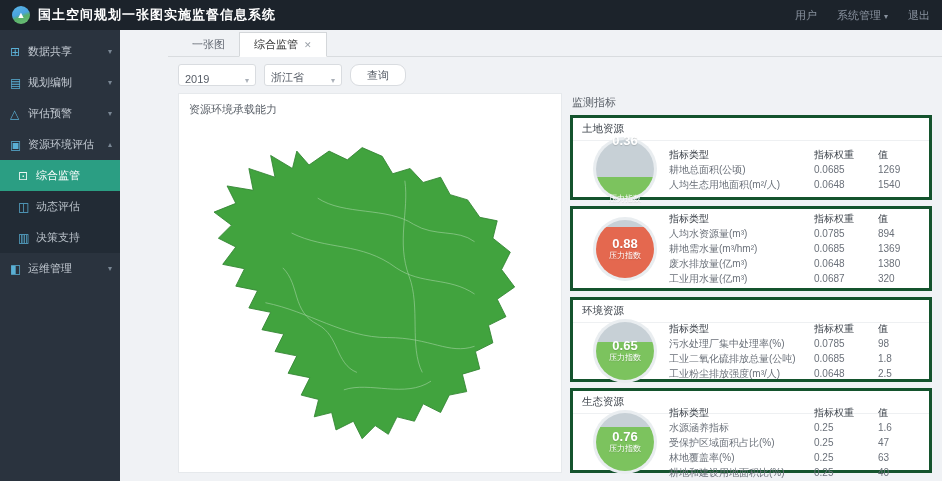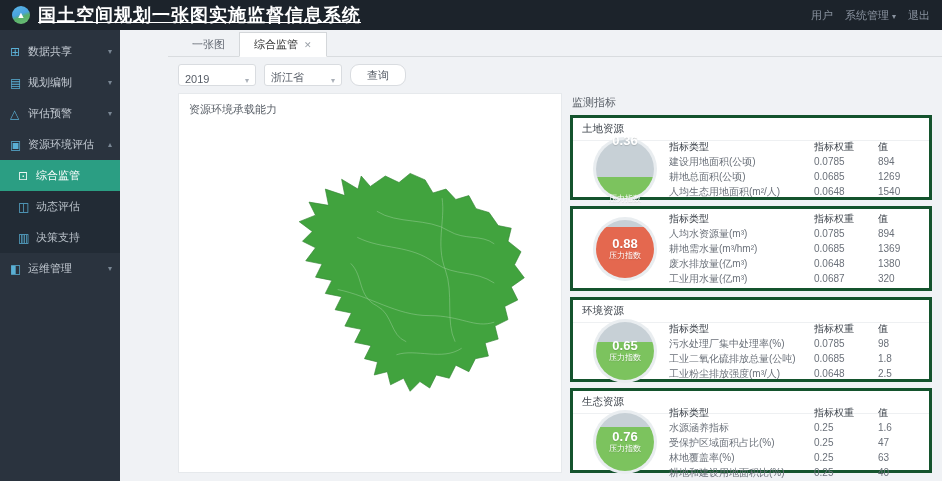--- a/index.html
+++ b/index.html
@@ -5,22 +5,22 @@
   * { margin:0; padding:0; box-sizing:border-box; }
   html,body { width:942px; height:481px; overflow:hidden; }
   body { font-family:"Liberation Sans","DejaVu Sans",sans-serif; background:#f0f2f5; }
   .app { width:942px; height:481px; display:flex; flex-direction:column; }
 
   
   .top-header { height:30px; background:#1c232b; display:flex; align-items:center; padding:0 12px; flex:0 0 30px; }
   .logo { width:18px; height:18px; border-radius:50%; background:linear-gradient(160deg,#5ab6e8 0%,#4aa3df 45%,#57b06a 60%,#6fc077 100%);
           display:flex; align-items:center; justify-content:center; margin-right:8px; }
   .logo span { color:#fff; font-size:9px; line-height:1; }
-  .app-title { color:#ffffff; font-size:18px; font-weight:bold; letter-spacing:1px;text-decoration:underline; }
-  .header-right { margin-left:auto; display:flex; gap:12px; }
+  .app-title { color:#ffffff; font-size:13px; font-weight:bold; letter-spacing:1px; }
+  .header-right { margin-left:auto; display:flex; gap:20px; }
   .header-link { color:#8a93a0; font-size:11px; cursor:pointer; }
   .header-link .caret { font-size:8px; margin-left:3px; }
 
   
   .body-row { flex:1; display:flex; min-height:0; }
 
   
   .sidebar { width:120px; background:#2a333e; flex:0 0 120px; padding-top:6px; }
   .side-item { height:31px; display:flex; align-items:center; padding:0 8px 0 10px; color:#c3cad2; font-size:11px; cursor:pointer; position:relative; }
   .side-item .micon { color:#5ab0d5; font-size:12px; width:18px; text-align:left; }
@@ -42,21 +42,21 @@
   .select { width:78px; height:22px; background:#fff; border:1px solid #d9dce0; border-radius:3px; display:flex; align-items:flex-end;
             justify-content:space-between; padding:0 6px; font-size:11px; color:#565c66; cursor:pointer; }
   .select .caret { color:#aab0b8; font-size:8px; }
   .btn { height:22px; padding:0 16px; background:#fff; border:1px solid #d9dce0; border-radius:9px; font-size:11px; color:#565c66; cursor:pointer;
          font-family:inherit; }
 
   .content { flex:1; display:flex; gap:8px; padding:0 10px 8px 10px; min-height:0; }
   .panel-title { font-size:11px; color:#5a6068; padding:2px 2px 5px 2px; }
 
   
-  .map-panel { flex:1; background:#ffffff; border:1px solid #e6e9ec; padding:6px 8px; display:flex; min-width:0; }
+  .map-panel { flex:1; background:#ffffff; border:1px solid #e6e9ec; padding:6px 8px; display:flex; flex-direction:column; min-width:0; }
   .map-wrap { flex:1; min-height:0; }
   .map-wrap svg { width:100%; height:100%; }
 
   
   .right-col { width:362px; flex:0 0 362px; display:flex; flex-direction:column; }
   .cards { flex:1; display:flex; flex-direction:column; gap:6px; min-height:0; }
   .card { background:#fff; border:3px solid #14532d; flex:1; display:flex; flex-direction:column; min-height:0;justify-content:center; }
   .card-header { font-size:10.5px; color:#3c424a; padding:4px 9px; border-bottom:1px solid #eef0f2; flex:0 0 auto; }
   .card-body { flex:1; display:flex; align-items:center; padding:2px 8px; min-height:0; }
 
@@ -192,25 +192,20 @@
                     </colgroup>
                   <thead>
                       <tr>
                     <th>指标类型</th>
                     <th>指标权重</th>
                     <th>值</th>
                   </tr>
                     </thead>
                   <tbody>
                     <tr>
-                        <td>建设用地面积(公顷)</td>
-                        <td>0.0785</td>
-                        <td>894</td>
-                      </tr>
-                    <tr>
                         <td>耕地总面积(公顷)</td>
                         <td>0.0685</td>
                         <td>1269</td>
                       </tr>
                     <tr>
                         <td>人均生态用地面积(m²/人)</td>
                         <td>0.0648</td>
                         <td>1540</td>
                       </tr>
                   </tbody>

